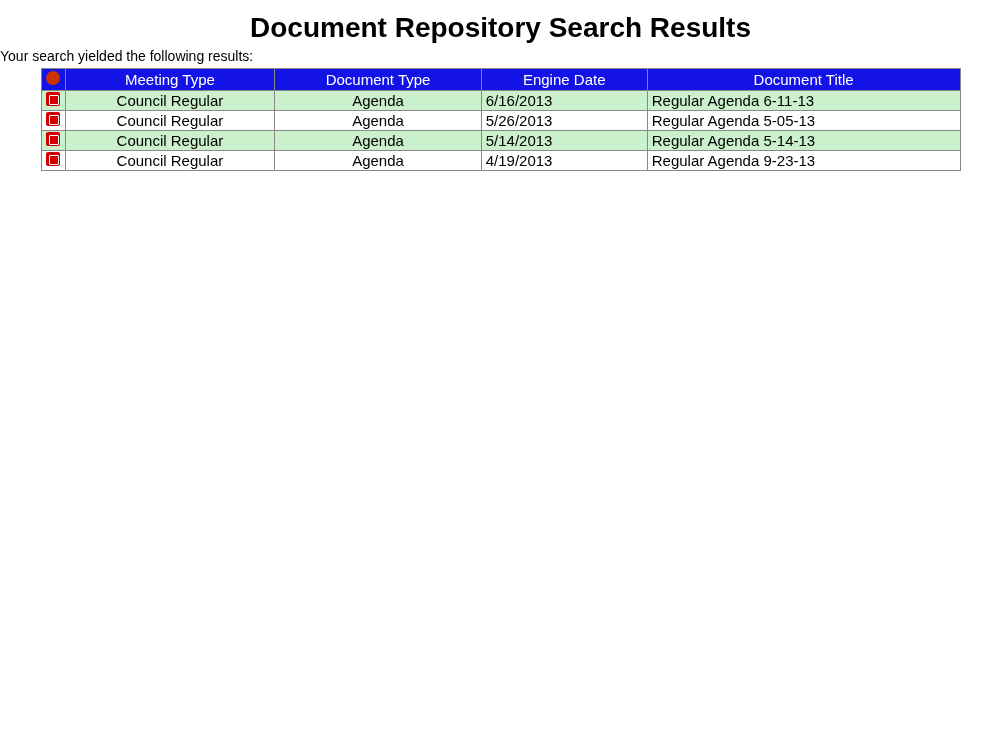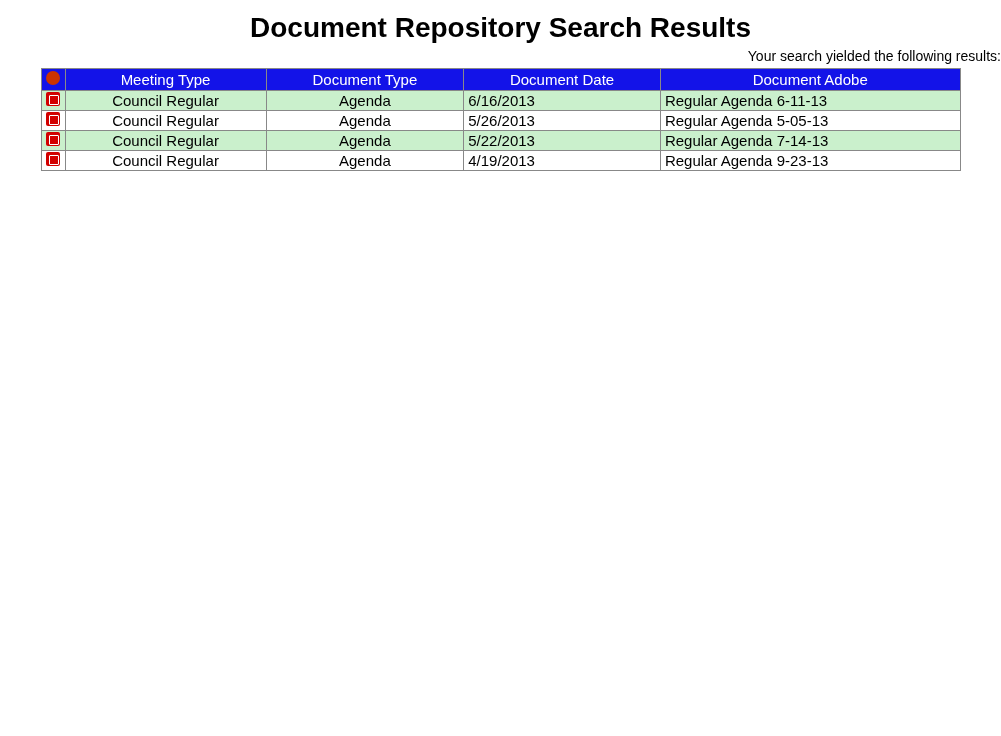--- a/index.html
+++ b/index.html
@@ -10,21 +10,21 @@
     width: 1001px;
     position: relative;
   }
   h1.page-title {
     font-size: 28px;
     font-weight: bold;
     text-align: center;
     margin: 12px 0 4px 0;
   }
   .results-intro {
-    text-align: right;
+    text-align: left;
     font-size: 14px;
     margin: 4px 0 4px 0;
   }
   .results-table {
     border-collapse: collapse;
     width: 920px;
     margin: 0 auto;
     font-size: 14px;
   }
   .results-table th {
@@ -284,22 +284,22 @@
 
 <h1 class="page-title">Document Repository Search Results</h1>
 <div class="results-intro">Your search yielded the following results:</div>
 
 <table class="results-table">
   <thead>
     <tr>
       <th class="pdf-col"><span class="hdr-ico"></span></th>
       <th>Meeting Type</th>
       <th>Document Type</th>
-      <th>Document Date</th>
-      <th>Document Adobe</th>
+      <th>Engine Date</th>
+      <th>Document Title</th>
     </tr>
   </thead>
   <tbody id="results-body">
       <tr class="alt">
         <td class="c"><span class="pdf-ico"></span></td>
         <td class="c">Council Regular</td>
         <td class="c">Agenda</td>
         <td>6/16/2013</td>
         <td>Regular Agenda 6-11-13</td>
       </tr>
@@ -307,22 +307,22 @@
         <td class="c"><span class="pdf-ico"></span></td>
         <td class="c">Council Regular</td>
         <td class="c">Agenda</td>
         <td>5/26/2013</td>
         <td>Regular Agenda 5-05-13</td>
       </tr>
       <tr class="alt">
         <td class="c"><span class="pdf-ico"></span></td>
         <td class="c">Council Regular</td>
         <td class="c">Agenda</td>
-        <td>5/22/2013</td>
-        <td>Regular Agenda 7-14-13</td>
+        <td>5/14/2013</td>
+        <td>Regular Agenda 5-14-13</td>
       </tr>
       <tr>
         <td class="c"><span class="pdf-ico"></span></td>
         <td class="c">Council Regular</td>
         <td class="c">Agenda</td>
         <td>4/19/2013</td>
         <td>Regular Agenda 9-23-13</td>
       </tr>
     </tbody>
 </table>

